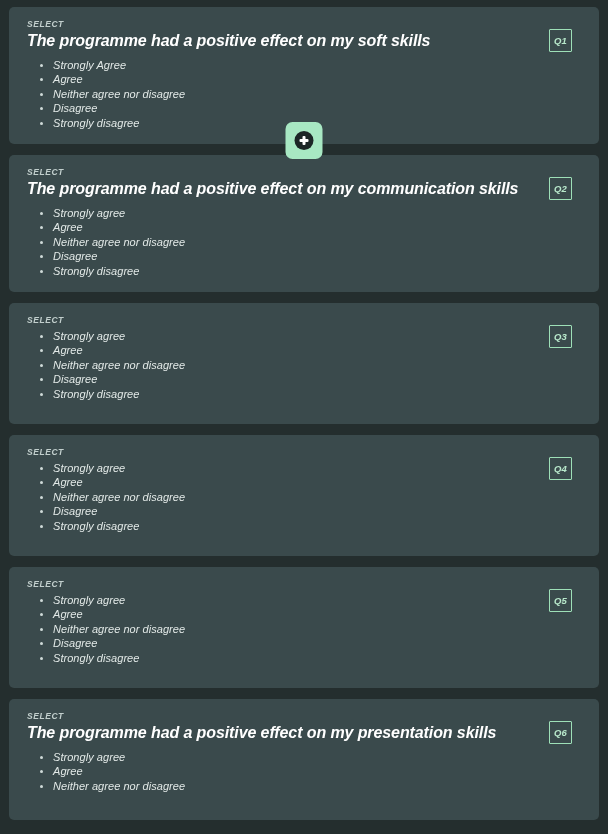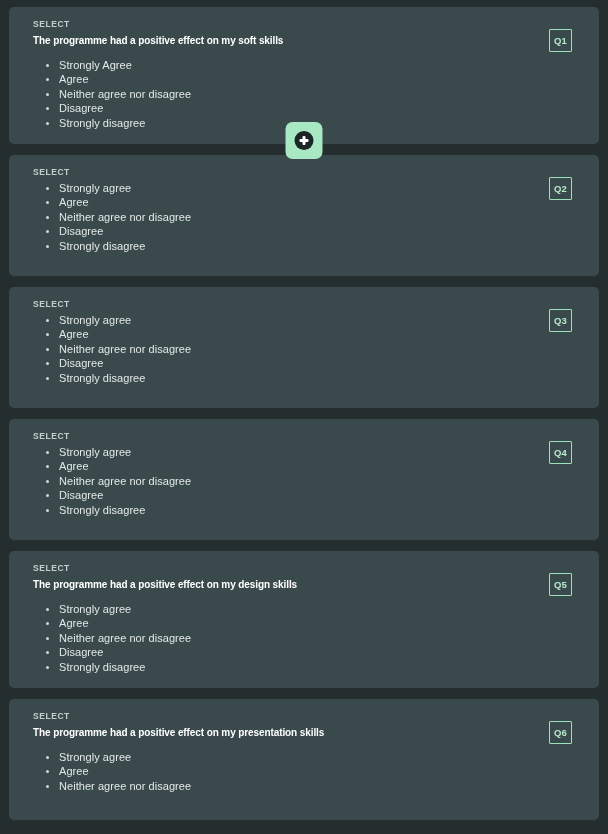--- a/index.html
+++ b/index.html
@@ -22,40 +22,41 @@
     padding: 7px 9px 11px 9px;
     display: flex;
     flex-direction: column;
     gap: 11px;
   }
 
   .question-card {
     position: relative;
     background: #3a4a4c;
     border-radius: 5px;
-    padding: 12px 16px 14px 24px;
+    padding: 12px 16px 14px 18px;
     min-height: 121px;
+    font-style: italic;
   }
 
   .card-head {
     position: relative;
   }
 
   .select-label {
     font-size: 8.5px;
     font-weight: bold;
     letter-spacing: 0.55px;
     color: #c2cfcd;
     text-transform: uppercase;
     line-height: 11px;
     margin: 0 0 3px 0;
   }
 
   .question-title {
-    font-size: 10px;
+    font-size: 16px;
     font-weight: bold;
     color: #ffffff;
     line-height: 16px;
     margin: 0 0 9px 0;
     letter-spacing: -0.1px;
   }
 
   .q-badge {
     position: absolute;
     top: 10px;
@@ -158,20 +159,21 @@
         <li><span class="bullet"></span><span>Strongly Agree</span></li>
         <li><span class="bullet"></span><span>Agree</span></li>
         <li><span class="bullet"></span><span>Neither agree nor disagree</span></li>
         <li><span class="bullet"></span><span>Disagree</span></li>
         <li><span class="bullet"></span><span>Strongly disagree</span></li>
       </ul>
     </div>
     <div class="question-card">
       <div class="card-head">
         <div class="select-label">SELECT</div>
+        <div class="question-title">The programme had a positive effect on my communication skills</div>
         <div class="q-badge">Q2</div>
       </div>
       <ul class="options">
         <li><span class="bullet"></span><span>Strongly agree</span></li>
         <li><span class="bullet"></span><span>Agree</span></li>
         <li><span class="bullet"></span><span>Neither agree nor disagree</span></li>
         <li><span class="bullet"></span><span>Disagree</span></li>
         <li><span class="bullet"></span><span>Strongly disagree</span></li>
       </ul>
     </div>
@@ -197,21 +199,20 @@
         <li><span class="bullet"></span><span>Strongly agree</span></li>
         <li><span class="bullet"></span><span>Agree</span></li>
         <li><span class="bullet"></span><span>Neither agree nor disagree</span></li>
         <li><span class="bullet"></span><span>Disagree</span></li>
         <li><span class="bullet"></span><span>Strongly disagree</span></li>
       </ul>
     </div>
     <div class="question-card">
       <div class="card-head">
         <div class="select-label">SELECT</div>
-        <div class="question-title">The programme had a positive effect on my design skills</div>
         <div class="q-badge">Q5</div>
       </div>
       <ul class="options">
         <li><span class="bullet"></span><span>Strongly agree</span></li>
         <li><span class="bullet"></span><span>Agree</span></li>
         <li><span class="bullet"></span><span>Neither agree nor disagree</span></li>
         <li><span class="bullet"></span><span>Disagree</span></li>
         <li><span class="bullet"></span><span>Strongly disagree</span></li>
       </ul>
     </div>

